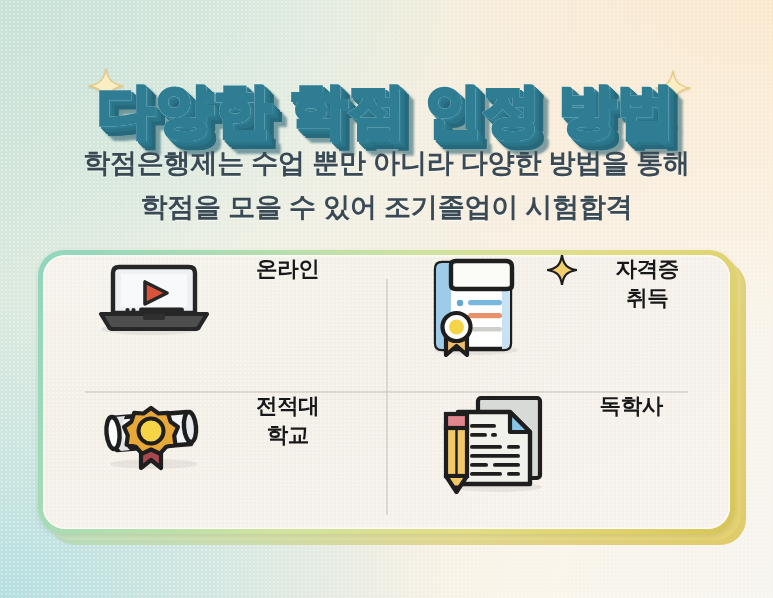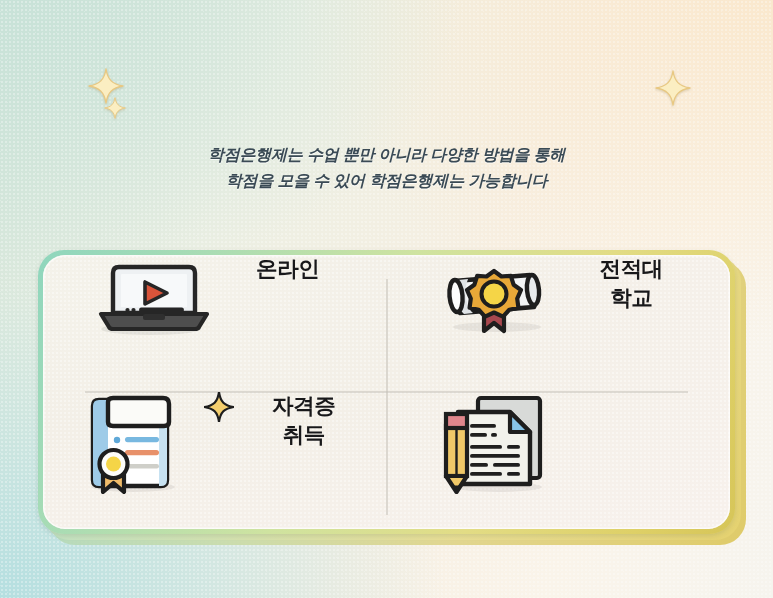--- a/index.html
+++ b/index.html
@@ -82,27 +82,26 @@
   #subtitle-block {
     position: absolute;
     top: 142px;
     left: 0;
     width: 773px;
     text-align: center;
     z-index: 5;
   }
   .subtitle-line {
     display: block;
-    font-size: 16px;
+    font-size: 27px;
     font-weight: bold;
     color: #3a4a55;
     line-height: 1.62;
     letter-spacing: -0.2px;
     text-shadow: 0 1px 0 rgba(255,255,255,.7);
-    font-style: italic;
   }
 
   
   #card-wrap {
     position: absolute;
     left: 38px;
     top: 250px;
     width: 697px;
     height: 284px;
     z-index: 4;
@@ -235,24 +234,27 @@
     <svg width="22" height="22" viewBox="0 0 36 36">
       <path d="M18 1 C19.6 11.6 24.4 16.4 35 18 C24.4 19.6 19.6 24.4 18 35 C16.4 24.4 11.6 19.6 1 18 C11.6 16.4 16.4 11.6 18 1 Z" fill="#fbeec2" stroke="#e8c882" stroke-width="1.5" stroke-linejoin="round"></path>
     </svg>
   </div>
   <div class="sparkle" style="left:655px; top:70px;">
     <svg width="36" height="36" viewBox="0 0 36 36">
       <path d="M18 1 C19.6 11.6 24.4 16.4 35 18 C24.4 19.6 19.6 24.4 18 35 C16.4 24.4 11.6 19.6 1 18 C11.6 16.4 16.4 11.6 18 1 Z" fill="#fbeec2" stroke="#e8c882" stroke-width="1.3" stroke-linejoin="round"></path>
     </svg>
   </div>
 
+  <div id="title-block">
+    <h1 id="page-title">다양한 학점 인정 방법</h1>
+  </div>
 
   <div id="subtitle-block">
     <span class="subtitle-line">학점은행제는 수업 뿐만 아니라 다양한 방법을 통해</span>
-    <span class="subtitle-line">학점을 모을 수 있어 학점은행제는 가능합니다</span>
+    <span class="subtitle-line">학점을 모을 수 있어 조기졸업이 시험합격</span>
   </div>
 
   <div id="card-wrap">
 
     <div class="card-shadow-layer deep"></div>
     <div class="card-shadow-layer mid"></div>
 
     <div id="card">
       <div id="card-inner">
 
@@ -275,44 +277,20 @@
                 <rect x="52" y="59" width="22" height="6" rx="2" fill="#2f2f2f"></rect>
               </svg>
             </div>
             <div class="item-label">
               <span class="lbl-line">온라인</span>
             </div>
           </div>
 
           <div class="card-item">
             <div class="item-icon">
-              <svg width="126" height="86" viewBox="0 0 126 86">
-                <ellipse cx="63" cy="72" rx="44" ry="5" fill="#000" opacity="0.06"></ellipse>
-
-                <path d="M20 26 Q17 34 19 44 Q21 54 26 58 L100 52 Q104 44 102 34 Q100 24 96 20 Z" fill="#f2f4f5" stroke="#1e1e1e" stroke-width="4.6" stroke-linejoin="round"></path>
-                <path d="M34 24 Q30 34 32 44 Q34 54 39 58 L30 59 Q24 54 22 44 Q20 33 24 25 Z" fill="#dfe3e6"></path>
-
-                <ellipse cx="22" cy="41" rx="6.5" ry="16" transform="rotate(-5 22 41)" fill="#fbfcfc" stroke="#1e1e1e" stroke-width="4.4"></ellipse>
-
-                <ellipse cx="99" cy="35" rx="6" ry="15" transform="rotate(-5 99 35)" fill="#e8ebed" stroke="#1e1e1e" stroke-width="4.4"></ellipse>
-
-                <path d="M50 46 L50 76 L60 68 L70 76 L70 46 Z" fill="#a8484f" stroke="#1e1e1e" stroke-width="4.2" stroke-linejoin="round"></path>
-
-                <path d="M60 16 L67.5 21.5 L76.8 20.8 L79.6 29.7 L87 35 L83.2 43.6 L84.4 52.8 L75.3 54.8 L69 61.6 L60 57.5 L51 61.6 L44.7 54.8 L35.6 52.8 L36.8 43.6 L33 35 L40.4 29.7 L43.2 20.8 L52.5 21.5 Z" fill="#e8a838" stroke="#1e1e1e" stroke-width="4.2" stroke-linejoin="round"></path>
-                <circle cx="60" cy="39" r="12.5" fill="#f5d547" stroke="#1e1e1e" stroke-width="4"></circle>
-              </svg>
-            </div>
-            <div class="item-label">
-              <span class="lbl-line">전적대</span>
-              <span class="lbl-line">학교</span>
-            </div>
-          </div>
-
-          <div class="card-item">
-            <div class="item-icon">
               <svg width="126" height="102" viewBox="0 0 126 102">
                 <ellipse cx="58" cy="95" rx="42" ry="5" fill="#000" opacity="0.06"></ellipse>
 
                 <path d="M18 14 Q18 8 24 8 L86 8 Q92 8 92 14 L92 88 Q92 94 86 94 L24 94 Q18 94 18 88 Z" fill="#ffffff" stroke="#1e1e1e" stroke-width="4.4" stroke-linejoin="round"></path>
 
                 <path d="M18 14 Q18 8 24 8 L33 8 L33 94 L24 94 Q18 94 18 88 Z" fill="#9ecbe8"></path>
 
                 <path d="M84 8 L86 8 Q92 8 92 14 L92 88 Q92 94 86 94 L84 94 Z" fill="#c7e2f2"></path>
 
                 <path d="M33 10 Q33 6 38 6 L88 6 Q94 6 94 12 L94 30 Q94 34 89 34 L38 34 Q33 34 33 30 Z" fill="#fbfbf8" stroke="#1e1e1e" stroke-width="4.4" stroke-linejoin="round"></path>
@@ -329,20 +307,44 @@
               </svg>
             </div>
             <div class="item-icon" style="width:30px; margin-left:-16px;">
               <svg width="30" height="30" viewBox="0 0 36 36">
                 <path d="M18 0 C19.7 11.8 24.2 16.3 36 18 C24.2 19.7 19.7 24.2 18 36 C16.3 24.2 11.8 19.7 0 18 C11.8 16.3 16.3 11.8 18 0 Z" fill="#f5cf6e" stroke="#1e1e1e" stroke-width="2.6" stroke-linejoin="round"></path>
               </svg>
             </div>
             <div class="item-label">
               <span class="lbl-line">자격증</span>
               <span class="lbl-line">취득</span>
+            </div>
+          </div>
+
+          <div class="card-item">
+            <div class="item-icon">
+              <svg width="126" height="86" viewBox="0 0 126 86">
+                <ellipse cx="63" cy="72" rx="44" ry="5" fill="#000" opacity="0.06"></ellipse>
+
+                <path d="M20 26 Q17 34 19 44 Q21 54 26 58 L100 52 Q104 44 102 34 Q100 24 96 20 Z" fill="#f2f4f5" stroke="#1e1e1e" stroke-width="4.6" stroke-linejoin="round"></path>
+                <path d="M34 24 Q30 34 32 44 Q34 54 39 58 L30 59 Q24 54 22 44 Q20 33 24 25 Z" fill="#dfe3e6"></path>
+
+                <ellipse cx="22" cy="41" rx="6.5" ry="16" transform="rotate(-5 22 41)" fill="#fbfcfc" stroke="#1e1e1e" stroke-width="4.4"></ellipse>
+
+                <ellipse cx="99" cy="35" rx="6" ry="15" transform="rotate(-5 99 35)" fill="#e8ebed" stroke="#1e1e1e" stroke-width="4.4"></ellipse>
+
+                <path d="M50 46 L50 76 L60 68 L70 76 L70 46 Z" fill="#a8484f" stroke="#1e1e1e" stroke-width="4.2" stroke-linejoin="round"></path>
+
+                <path d="M60 16 L67.5 21.5 L76.8 20.8 L79.6 29.7 L87 35 L83.2 43.6 L84.4 52.8 L75.3 54.8 L69 61.6 L60 57.5 L51 61.6 L44.7 54.8 L35.6 52.8 L36.8 43.6 L33 35 L40.4 29.7 L43.2 20.8 L52.5 21.5 Z" fill="#e8a838" stroke="#1e1e1e" stroke-width="4.2" stroke-linejoin="round"></path>
+                <circle cx="60" cy="39" r="12.5" fill="#f5d547" stroke="#1e1e1e" stroke-width="4"></circle>
+              </svg>
+            </div>
+            <div class="item-label">
+              <span class="lbl-line">전적대</span>
+              <span class="lbl-line">학교</span>
             </div>
           </div>
 
           <div class="card-item">
             <div class="item-icon">
               <svg width="126" height="102" viewBox="0 0 126 102">
                 <ellipse cx="64" cy="95" rx="44" ry="5" fill="#000" opacity="0.06"></ellipse>
 
                 <rect x="44" y="6" width="62" height="80" rx="3" fill="#d8dad8" stroke="#1e1e1e" stroke-width="4.2" stroke-linejoin="round"></rect>
 
@@ -361,20 +363,21 @@
                 <rect x="73" y="80" width="13" height="3.8" rx="1.9" fill="#1e1e1e"></rect>
 
                 <rect x="12" y="34" width="21" height="50" fill="#f0c868" stroke="#1e1e1e" stroke-width="4.2"></rect>
                 <line x1="22.5" y1="36" x2="22.5" y2="82" stroke="#1e1e1e" stroke-width="2.4"></line>
                 <rect x="12" y="22" width="21" height="14" fill="#e0868c" stroke="#1e1e1e" stroke-width="4.2"></rect>
                 <path d="M12 84 L33 84 L22.5 100 Z" fill="#f0c868" stroke="#1e1e1e" stroke-width="4.2" stroke-linejoin="round"></path>
                 <path d="M18.2 93.5 L26.8 93.5 L22.5 100 Z" fill="#1e1e1e"></path>
               </svg>
             </div>
             <div class="item-label">
+              <span class="lbl-line">독학사</span>
             </div>
           </div>
 
         </div>
       </div>
     </div>
   </div>
 
 </div>
 

